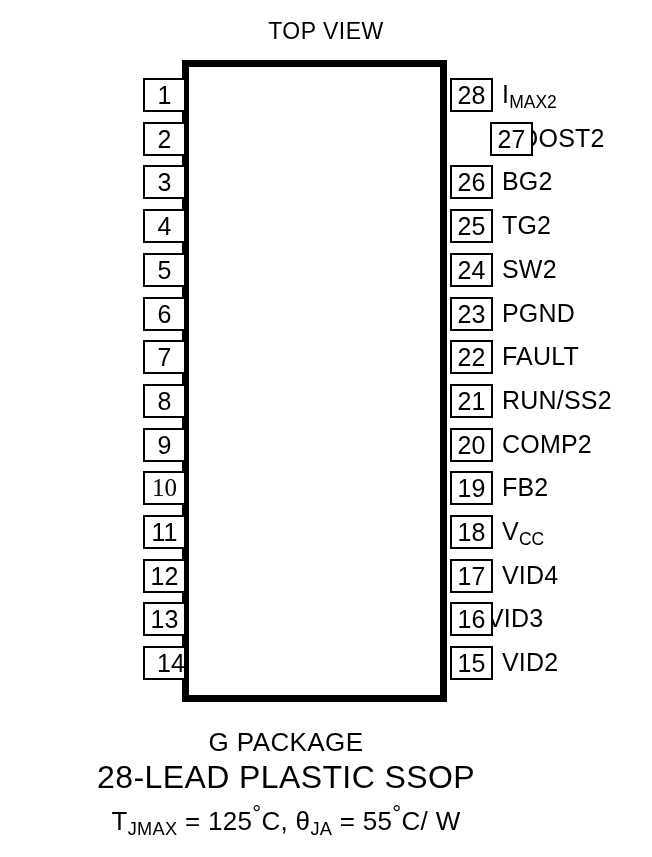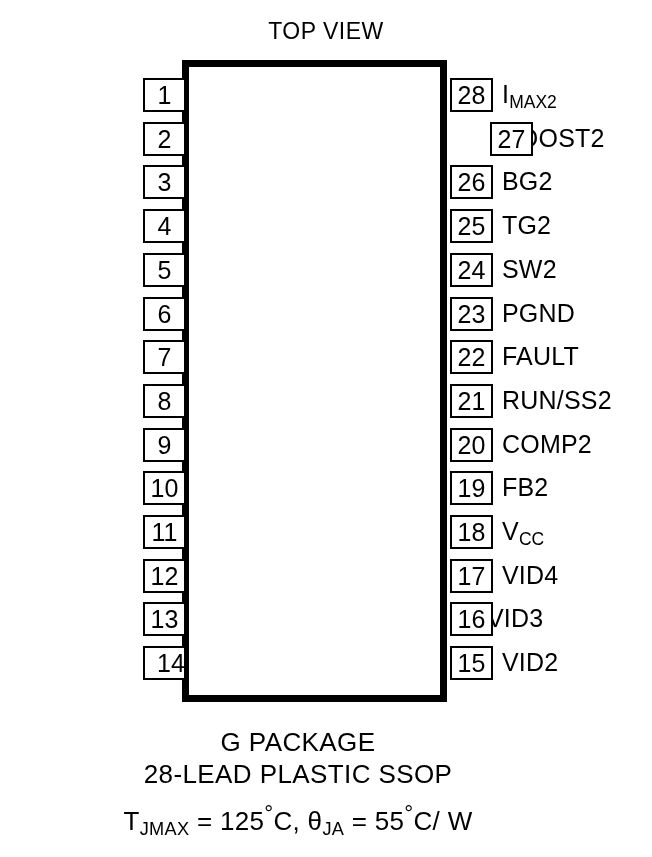--- a/index.html
+++ b/index.html
@@ -94,24 +94,23 @@
     letter-spacing: 0;
   }
 
   
   .caption {
     position: absolute;
     left: 0;
     width: 572px;
     text-align: center;
     line-height: 1;
-    margin-left: 12px;
   }
   .caption-line1 { top: 729px; font-size: 26px; letter-spacing: 0.4px; }
-  .caption-line2 { top: 761px; font-size: 26px; letter-spacing: 0.4px; }
+  .caption-line2 { top: 761px; font-size: 32px; letter-spacing: 0.4px; }
   .caption-line3 { top: 808px; font-size: 26px; letter-spacing: 0.3px; }
   .caption sub {
     font-size: 0.70em;
     vertical-align: baseline;
     position: relative;
     top: 0.26em;
   }
   .deg { font-size: 0.86em; vertical-align: 0.42em; line-height: 0; }
 </style>
 </head>
@@ -145,21 +144,21 @@
       <div class="pin pin-left" style="top: 340.2px; left: 0px; width: 186px;">
         <div class="pin-box" style="left: 143px; right: auto;">7</div>
       </div>
       <div class="pin pin-left" style="top: 383.9px; left: 0px; width: 186px;">
         <div class="pin-box" style="left: 143px; right: auto;">8</div>
       </div>
       <div class="pin pin-left" style="top: 427.6px; left: 0px; width: 186px;">
         <div class="pin-box" style="left: 143px; right: auto;">9</div>
       </div>
       <div class="pin pin-left" style="top: 471.3px; left: 0px; width: 186px;">
-        <div class="pin-box" style="left: 143px; right: auto;">10</div>
+        <div class="pin-box" style="left: 143px; right: auto; font-family: Liberation Serif, serif;">10</div>
       </div>
       <div class="pin pin-left" style="top: 515px; left: 0px; width: 186px;">
         <div class="pin-box" style="left: 143px; right: auto; text-align: center;">11</div>
       </div>
       <div class="pin pin-left" style="top: 558.7px; left: 0px; width: 186px;">
         <div class="pin-box" style="left: 143px; right: auto;">12</div>
       </div>
       <div class="pin pin-left" style="top: 602.4px; left: 0px; width: 186px;">
         <div class="pin-box" style="left: 143px; right: auto;">13</div>
       </div>

